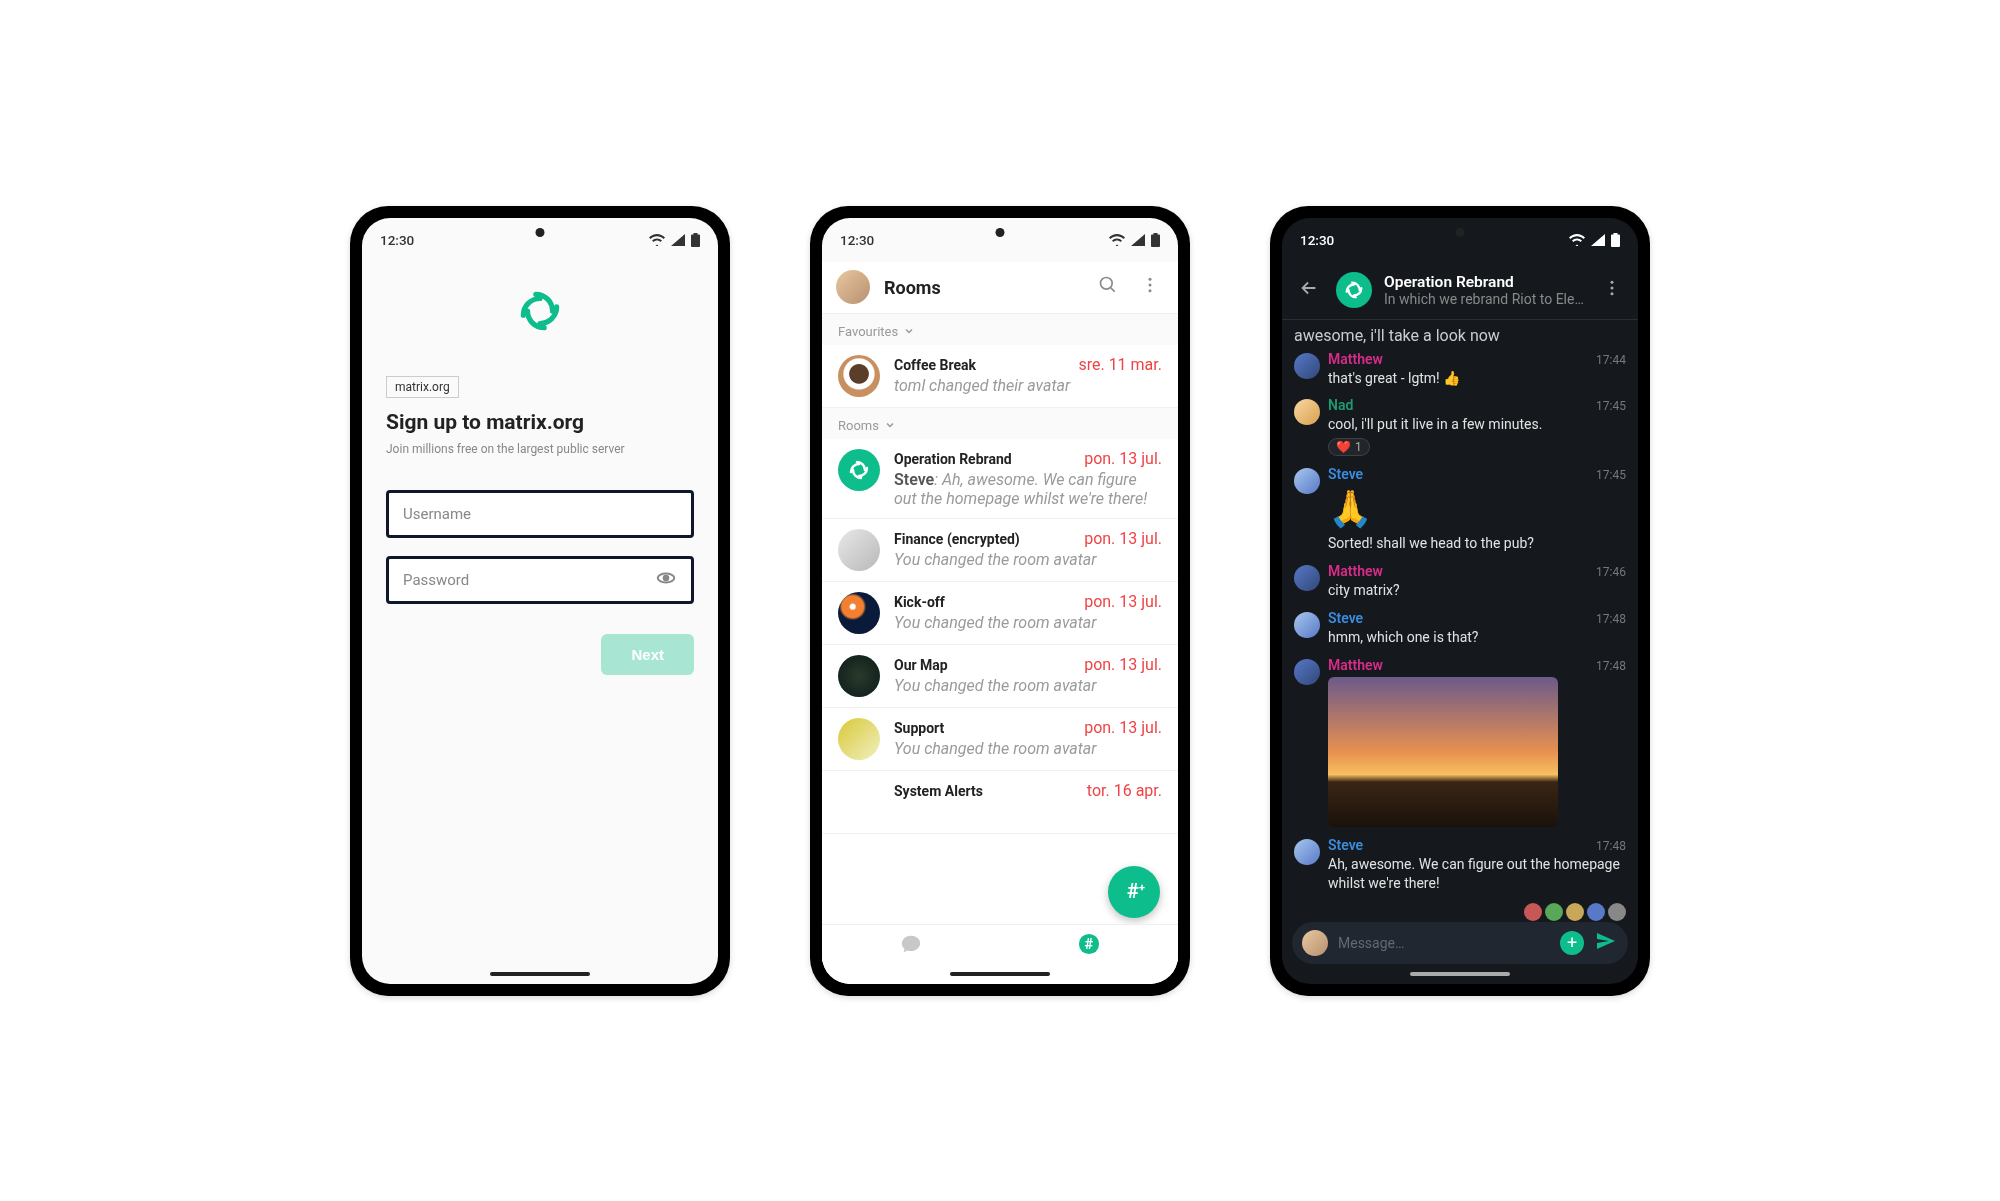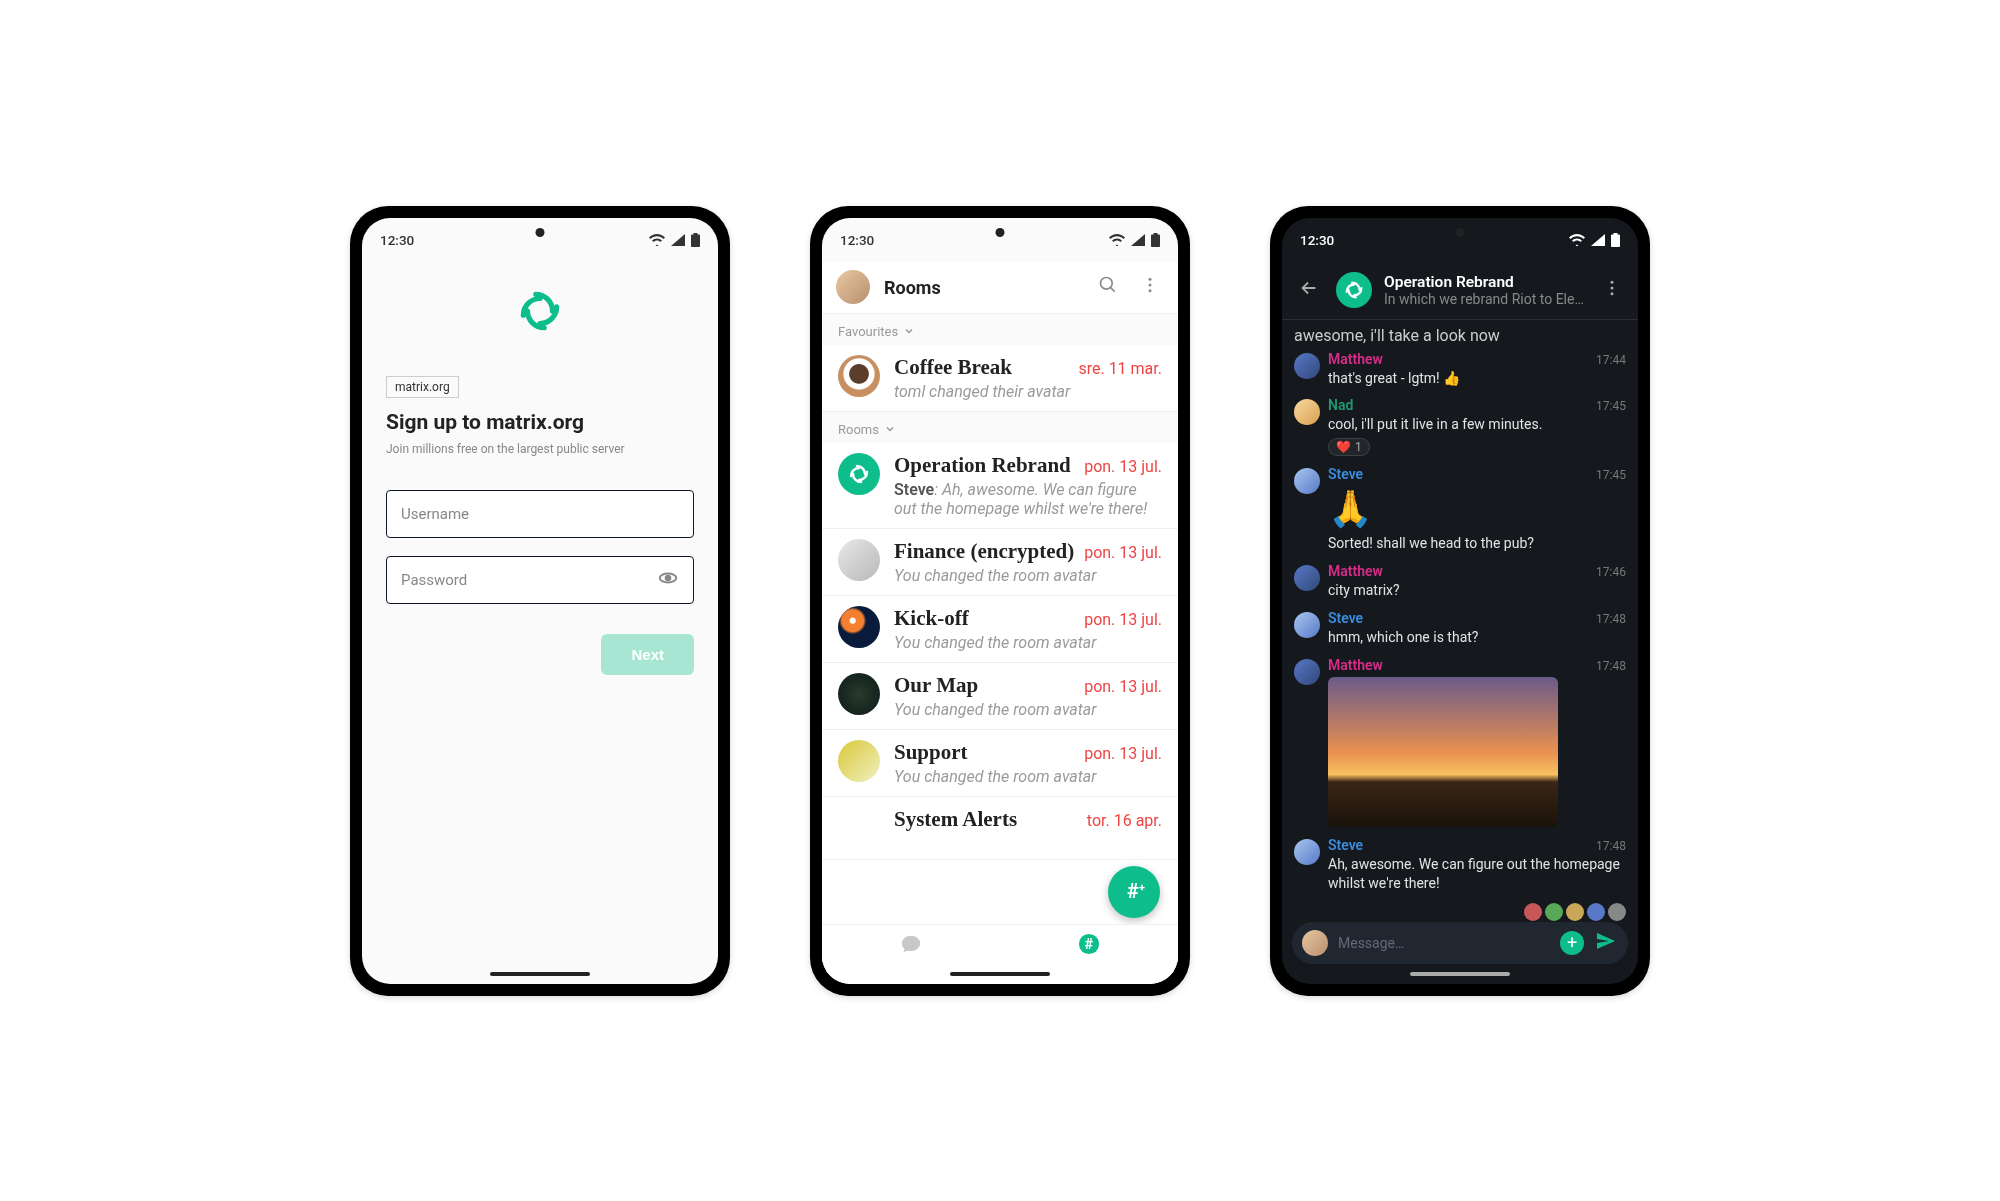--- a/index.html
+++ b/index.html
@@ -78,21 +78,21 @@
     padding: 3px 8px;
     font-size: 12px;
     color: #333;
     margin-bottom: 12px;
   }
   .s1-h1 { font-size: 21px; font-weight: 700; color: #222; margin-bottom: 8px; }
   .s1-sub { font-size: 12px; color: #888; margin-bottom: 34px; }
   .s1-input {
     width: 100%;
     height: 48px;
-    border: 1px solid #0f172a;
+    border: 3px solid #0f172a;
     border-radius: 4px;
     padding: 0 14px;
     font-size: 15px;
     color: #888;
     margin-bottom: 18px;
     background: #fff;
     display: flex;
     align-items: center;
     justify-content: space-between;
   }
@@ -142,21 +142,21 @@
     gap: 14px;
     border-bottom: 1px solid #f0f0f0;
     align-items: flex-start;
   }
   .room-av {
     width: 42px; height: 42px; border-radius: 50%; flex-shrink: 0;
     position: relative;
   }
   .room-info { flex: 1; min-width: 0; }
   .room-top { display: flex; justify-content: space-between; align-items: baseline; }
-  .room-name { font-size: 21px; font-weight: 700; color: #222; font-family: Liberation Serif, serif; }
+  .room-name { font-size: 14px; font-weight: 700; color: #222; }
   .room-date { font-size: 16px; color: #ef4444; }
   .room-sub { font-size: 16px; color: #9a9a9a; font-style: italic; margin-top: 2px; }
   .room-sub .who { font-weight: 600; font-style: normal; color: #555; }
   .s2-fab {
     position: absolute;
     bottom: 66px;
     right: 18px;
     width: 52px; height: 52px;
     border-radius: 50%;
     background: #0dbd8b;

